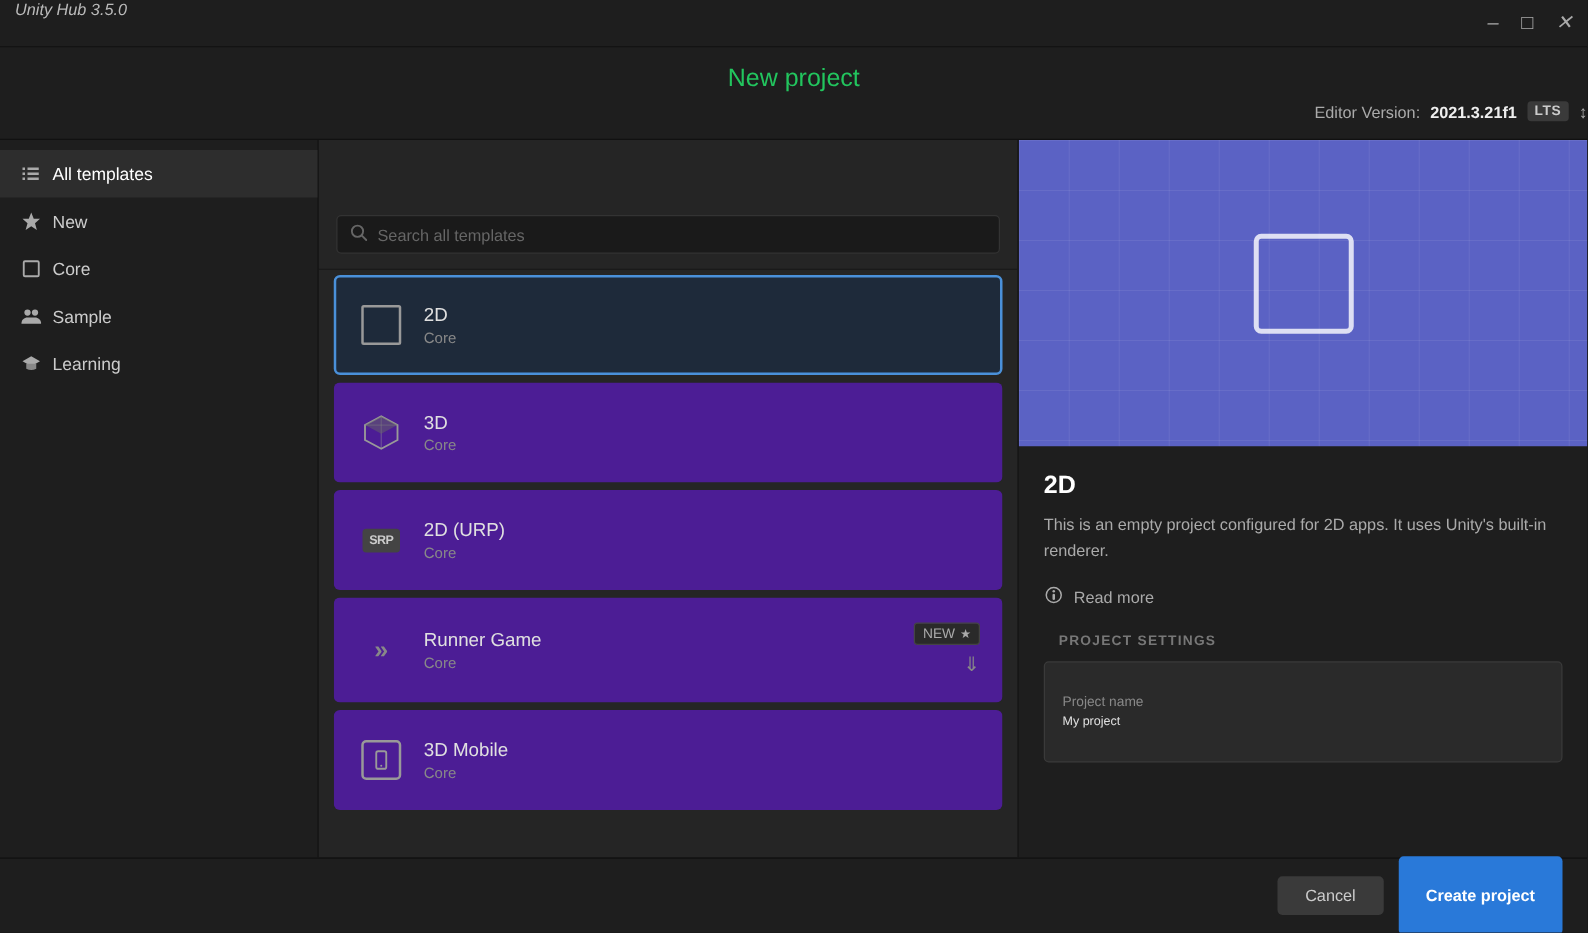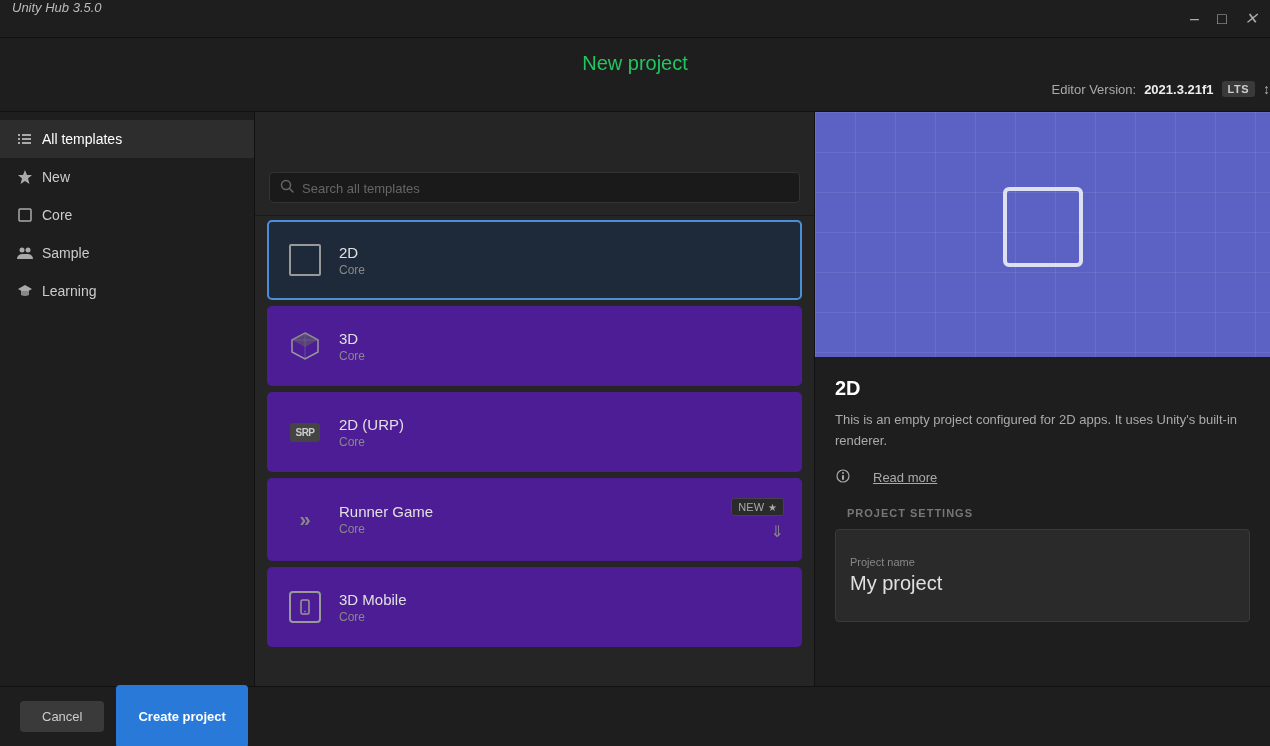--- a/index.html
+++ b/index.html
@@ -293,25 +293,24 @@
     }
     .template-detail-desc {
       font-size: 13px;
       color: #aaa;
       line-height: 1.6;
       margin-bottom: 16px;
     }
     .read-more-link {
       display: flex;
       align-items: center;
-      gap: 22px;
+      gap: 8px;
       color: #aaa;
       font-size: 13px;
       cursor: pointer;
-      text-decoration: underline;
       margin-bottom: 20px;
     }
     .read-more-icon {
       font-size: 14px;
     }
 
     .project-settings-title {
       font-size: 11px;
       font-weight: 600;
       color: #777;
@@ -325,31 +324,32 @@
       border: 1px solid #3a3a3a;
       border-radius: 4px;
       padding: 26px 14px;
     }
     .project-name-label {
       font-size: 11px;
       color: #888;
       margin-bottom: 4px;
     }
     .project-name-value {
-      font-size: 20px;
+      font-size: 10px;
       color: #e0e0e0;
     }
 
     
     .footer {
       background: #1e1e1e;
       border-top: 1px solid #111;
       height: 60px;
       display: flex;
       align-items: center;
+      justify-content: flex-end;
       padding: 0 20px;
       gap: 12px;
       flex-shrink: 0;
     }
     .btn-cancel {
       background: #3a3a3a;
       border: none;
       border-radius: 4px;
       color: #ccc;
       font-size: 13px;

